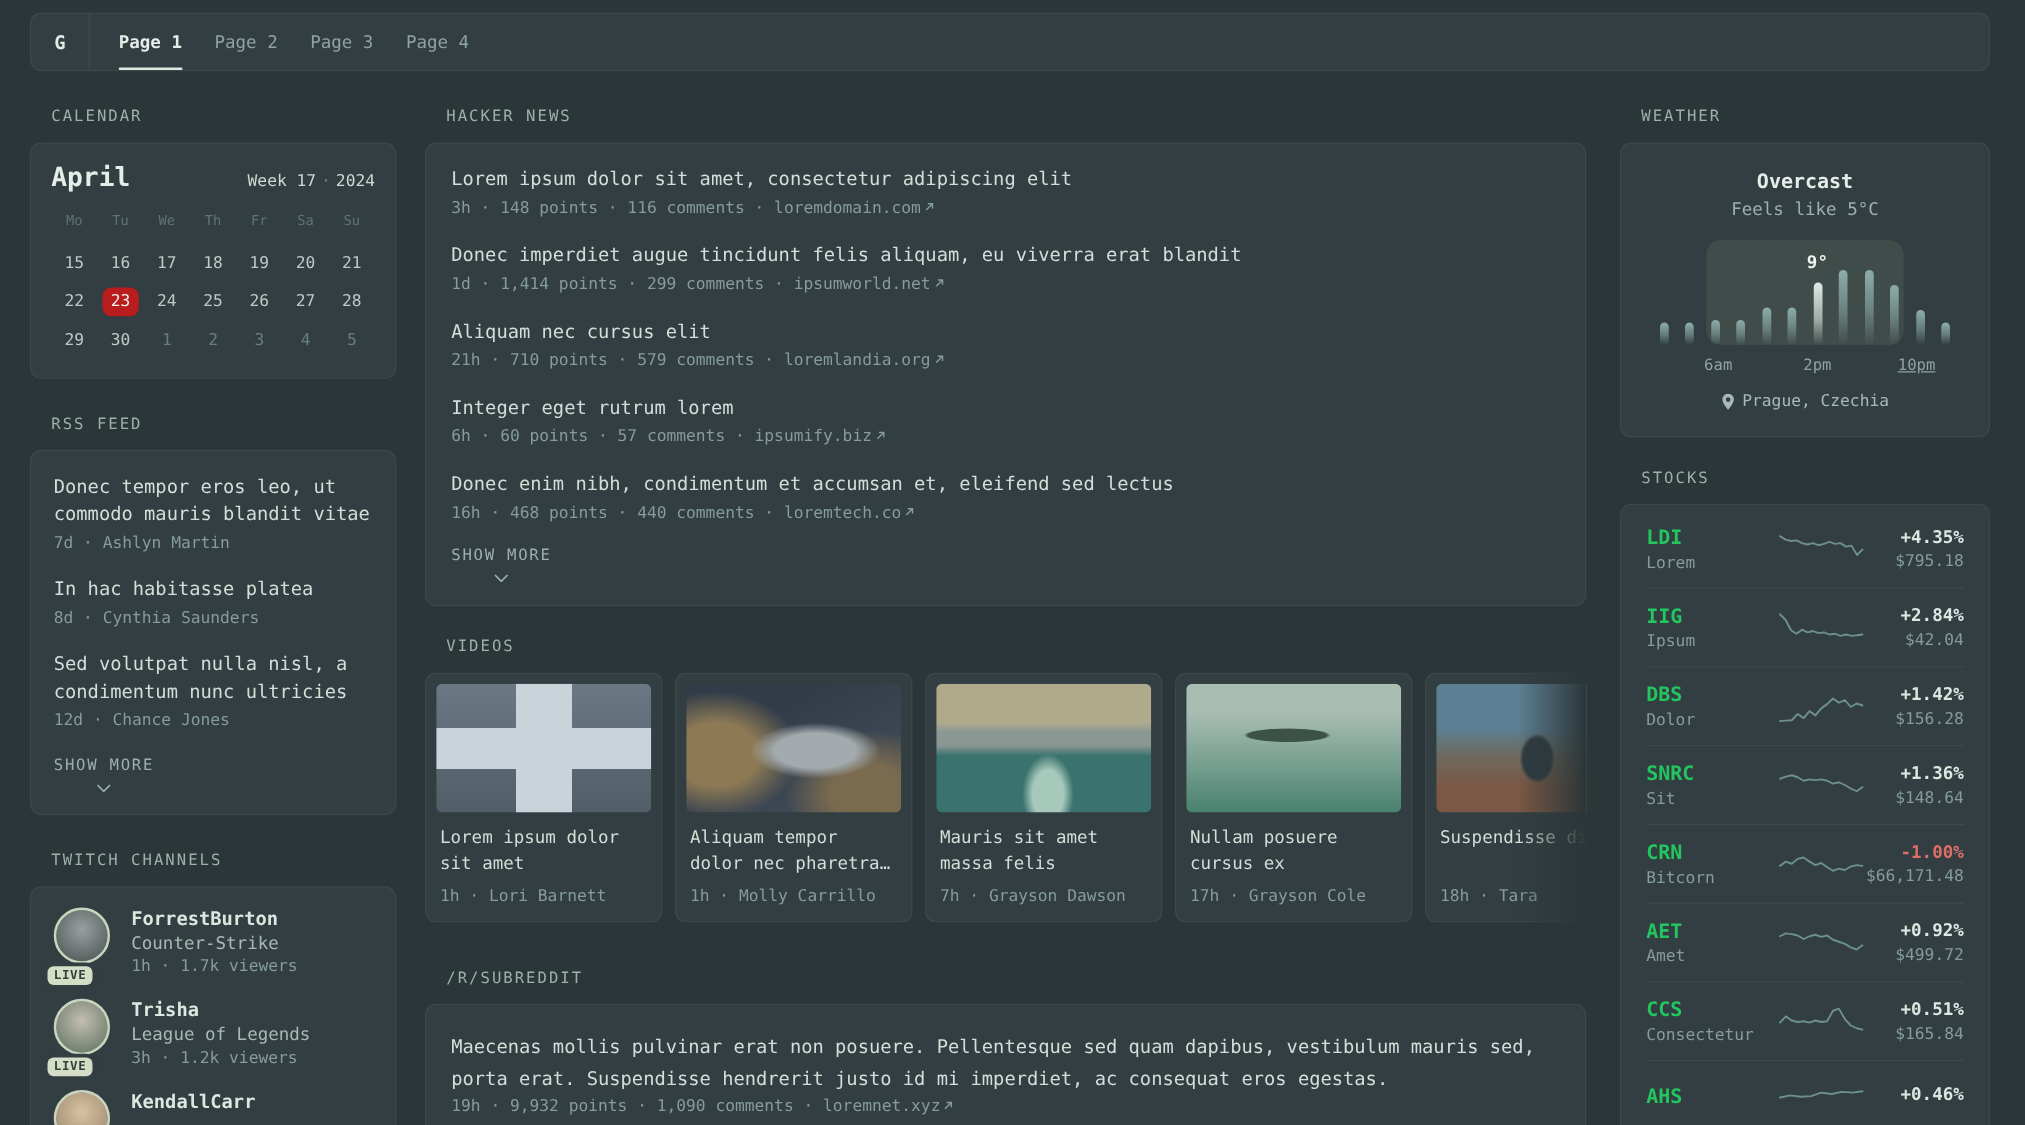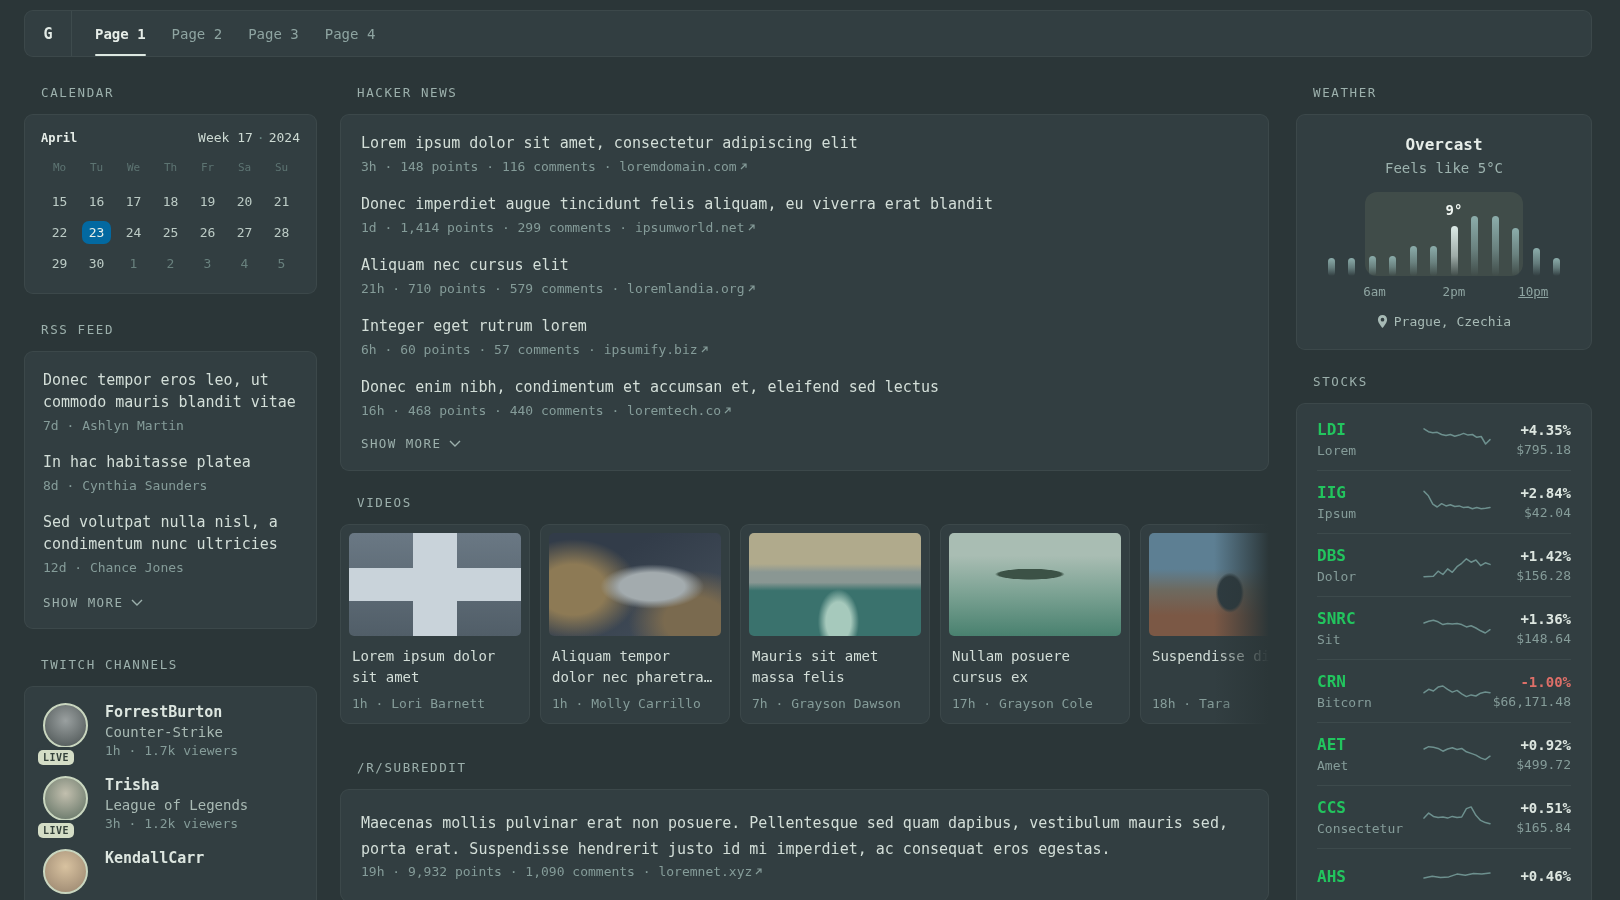--- a/index.html
+++ b/index.html
@@ -40,40 +40,40 @@
   .section-header {
     font-size:12.5px; letter-spacing:1.6px; color:#9cb0ac;
     margin:0 0 14px 17px; font-weight:500;
   }
   .card {
     background:#323e41; border:1px solid rgba(173,196,190,0.08); border-radius:9px;
   }
   
   .cal-card { padding:15px 16px 14px; }
   .cal-head { display:flex; justify-content:space-between; align-items:baseline; }
-  .cal-month { font-size:12px; font-weight:700; color:#e6ede8; }
+  .cal-month { font-size:21px; font-weight:700; color:#e6ede8; }
   .cal-week { font-size:13px; color:#ccd9d2; }
   .cal-week .dot { color:#678581; margin:0 4px; }
   .cal-grid { display:grid; grid-template-columns:repeat(7,1fr); margin-top:16px; text-align:center; }
   .cal-dow { font-size:11px; color:#5d7472; padding-bottom:12px; }
   .cal-day { font-size:13px; color:#bccbc5; height:31px; display:flex; align-items:center; justify-content:center; }
   .cal-day.muted { color:#68807d; }
   .cal-day.selected .pill {
-    background:#0369a1; color:#e9efe9; border-radius:7px; padding:4px 7px;
+    background:#b91c1c; color:#e9efe9; border-radius:7px; padding:4px 7px;
   }
   
   .list-card { padding:17px 18px; }
   .feed-item + .feed-item { margin-top:16px; }
   .item-title { font-size:15px; line-height:22px; color:#d3ded8; font-weight:500; cursor:pointer; }
   .item-meta  { font-size:13px; line-height:19px; color:#859c99; margin-top:3px; }
   .item-meta .domain { cursor:pointer; }
   .ext { width:9px; height:9px; stroke:#859c99; stroke-width:1.3; fill:none; margin-left:2px; }
   .show-more {
     display:inline-flex; align-items:center; gap:8px; margin-top:18px;
-    font-size:12.5px; letter-spacing:1.4px; color:#9cb0ac; cursor:pointer;
+    font-size:12.5px; letter-spacing:1.4px; color:#9cb0ac; cursor:pointer;flex-direction:column;
   }
   .chev { width:12px; height:7px; stroke:#9cb0ac; stroke-width:1.4; fill:none; }
   
   .twitch-card { padding:16px 18px 0; }
   .tw-row { display:flex; gap:14px; margin-bottom:18px; cursor:pointer; }
   .avatar-wrap { position:relative; width:48px; flex:none; }
   .avatar {
     width:45px; height:45px; border-radius:50%;
     border:2px solid #c9d6bf;
     background: radial-gradient(circle at 50% 38%, var(--a1), var(--a2));

